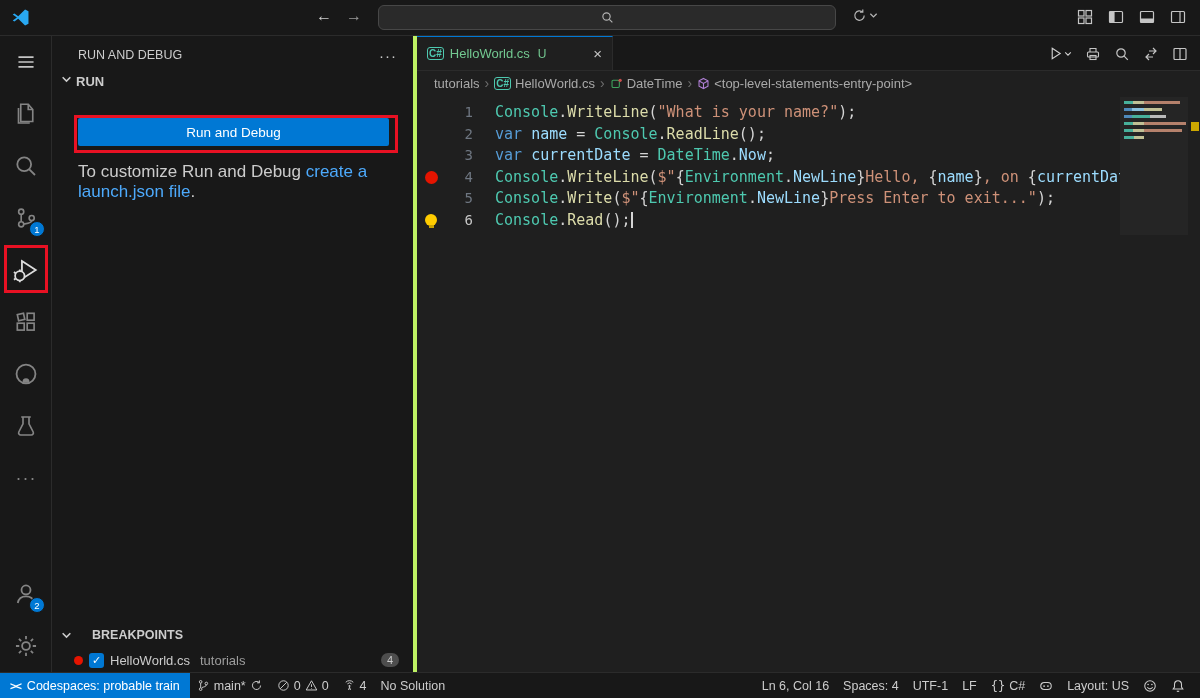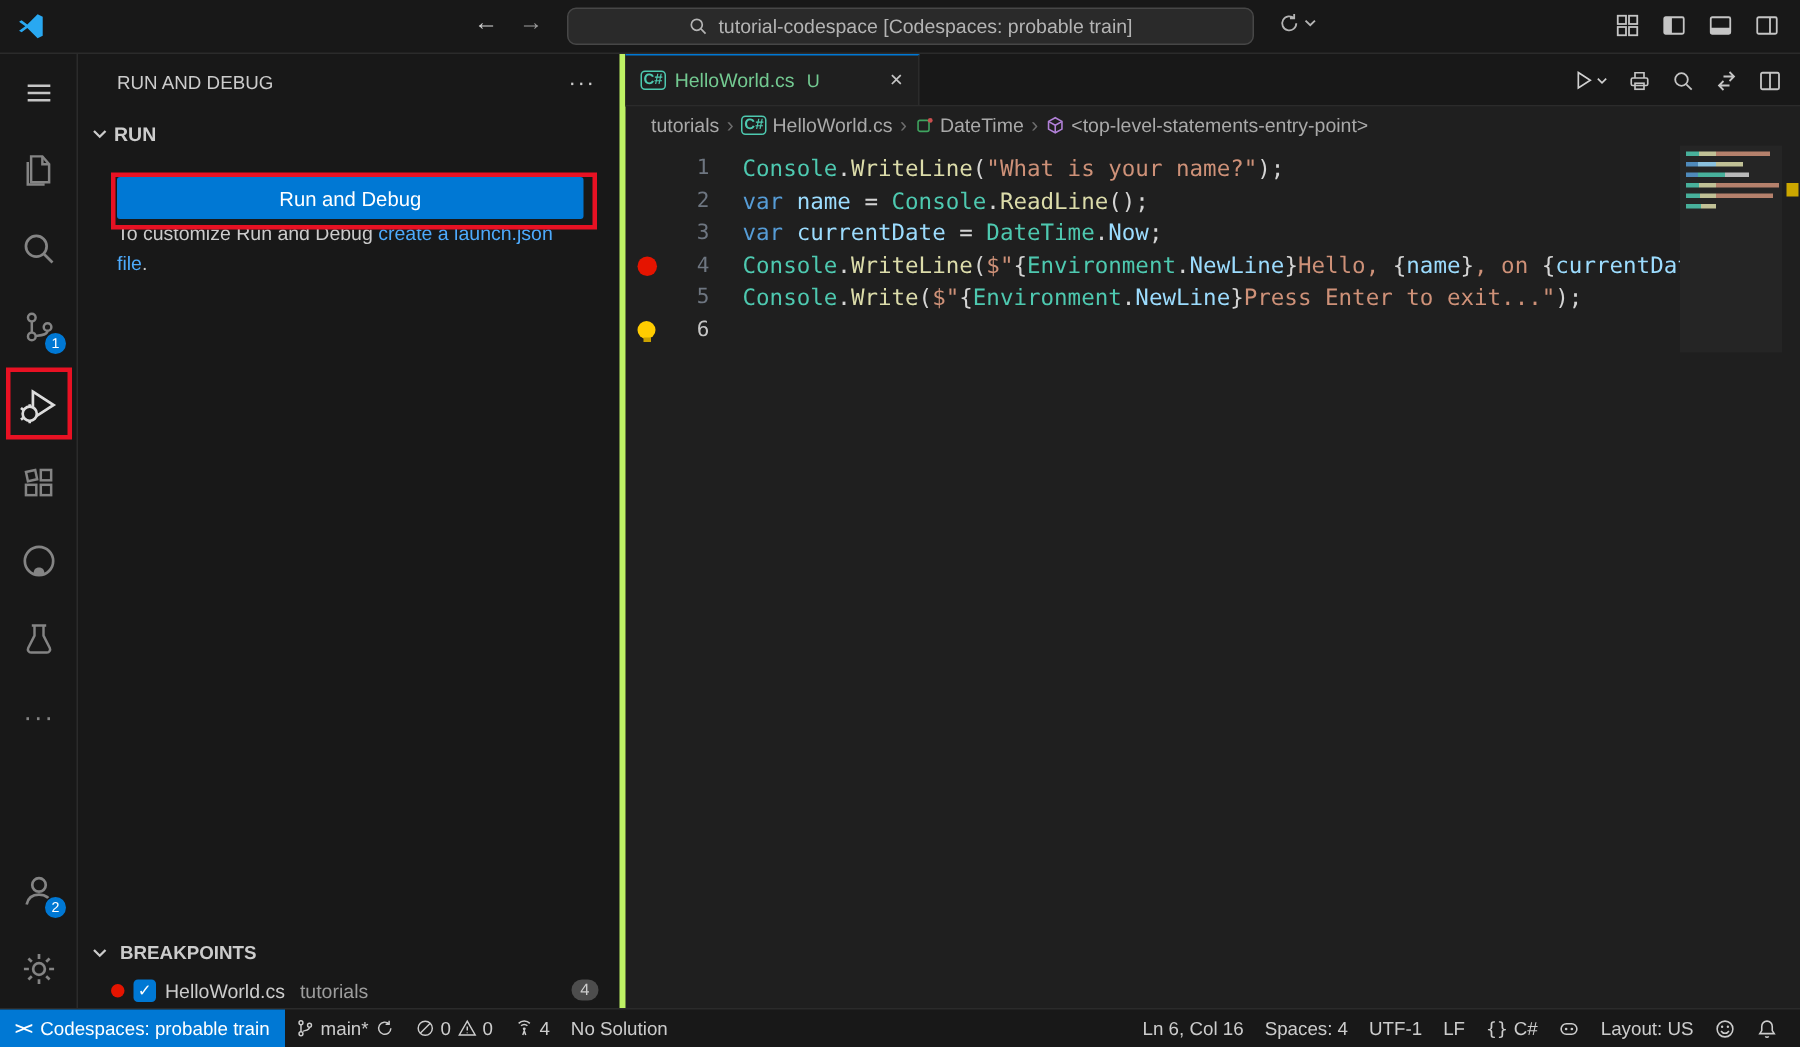--- a/index.html
+++ b/index.html
@@ -24,27 +24,27 @@
   .activitybar{width:52px;flex:none;background:#181818;border-right:1px solid #2b2b2b;position:relative}
   .ab-item{height:52px;width:52px;display:flex;align-items:center;justify-content:center;position:relative}
   .ab-badge{position:absolute;right:7px;bottom:7px;min-width:16px;height:16px;border-radius:8px;background:#0078d4;color:#fff;font-size:9.5px;display:flex;align-items:center;justify-content:center;border:1px solid #181818}
   .ab-bottom{position:absolute;bottom:0;left:0}
   .ab-dots{font-size:18px;color:#848484;letter-spacing:1px}
 
   
   .sidebar{width:365px;flex:none;background:#181818;border-right:4px solid #bef264;position:relative}
   .sb-header{display:flex;align-items:center;height:38px;padding:0 16px 0 26px;color:#cccccc;font-size:12.5px}
   .sb-header .dots{margin-left:auto;color:#cccccc;font-size:15px;letter-spacing:1px}
-  .sec-h{display:flex;align-items:center;height:30px;padding-left:9px;gap:4px;font-weight:bold;color:#cccccc;font-size:13px}
+  .sec-h{display:flex;align-items:flex-start;height:30px;padding-left:9px;gap:4px;font-weight:bold;color:#cccccc;font-size:13px}
   .btn-wrap{margin:14px 24px 0 26px}
   .run-btn{display:block;width:100%;height:28px;background:#0078d4;color:#fff;border:none;border-radius:2px;font-size:13.5px;font-family:"Liberation Sans",sans-serif;cursor:pointer}
-  .sb-text{margin:0 24px 0 26px;line-height:20px;color:#cccccc;font-size:13px}
+  .sb-text{margin:16px 24px 0 26px;line-height:20px;color:#cccccc;font-size:17px}
   .link{color:#4daafc;cursor:pointer;text-decoration:none}
   .sb-bottom{position:absolute;left:0;right:0;bottom:0}
-  .bp-h{display:flex;align-items:center;height:26px;padding-left:9px;gap:8px;font-weight:bold;color:#cccccc;font-size:12.5px}
+  .bp-h{display:flex;align-items:center;height:26px;padding-left:9px;gap:20px;font-weight:bold;color:#cccccc;font-size:12.5px}
   .bp-row{display:flex;align-items:center;height:24px;padding:0 14px 0 22px;gap:6px}
   .bp-dot{width:9px;height:9px;border-radius:50%;background:#e51400;flex:none}
   .bp-check{width:15px;height:15px;border-radius:3px;background:#0078d4;color:#fff;font-size:11px;display:flex;align-items:center;justify-content:center;flex:none}
   .bp-file{color:#cccccc}
   .bp-path{color:#9d9d9d;margin-left:4px}
   .bp-badge{margin-left:auto;background:#4d4d4d;color:#ccc;font-size:11px;border-radius:9px;padding:1px 6px}
 
   
   .editor{flex:1;display:flex;flex-direction:column;min-width:0;background:#1f1f1f}
   .tabbar{height:35px;background:#181818;border-bottom:1px solid #2b2b2b;display:flex;position:relative;flex:none}
@@ -108,21 +108,20 @@
     </span>
     <span class="nav back">←</span>
     <span class="nav fwd">→</span>
     <div class="command-center">
       <span>
         <svg width="13" height="13" viewBox="0 0 16 16" fill="none" stroke="#b4b4b4" stroke-width="1.4">
             <circle cx="6.8" cy="6.8" r="4.5"></circle>
             <path d="M10.2 10.2L14 14"></path>
           </svg>
       </span>
-      <span>tutorial-codespace [Codespaces: probable train]</span>
     </div>
     <div class="cc-sync">
       <svg width="15" height="15" viewBox="0 0 16 16" fill="none" stroke="#b4b4b4" stroke-width="1.3">
           <path d="M13 8a5 5 0 11-1.5-3.5M11.5 1.5v3h-3"></path>
         </svg>
       <svg width="9" height="9" viewBox="0 0 10 10" fill="none" stroke="#b4b4b4" stroke-width="1.4">
           <path d="M1.5 3l3.5 3.5L8.5 3"></path>
         </svg>
     </div>
     <div class="tb-right">
@@ -320,21 +319,21 @@
           </span>
       </div>
 
       <div class="codewrap">
         <div>
             <div class="code-line"><span class="gutter"><span class="lnum">1</span></span><span class="ltext"><span style="color: rgb(78, 201, 176);">Console</span><span style="color: rgb(212, 212, 212);">.</span><span style="color: rgb(220, 220, 170);">WriteLine</span><span style="color: rgb(212, 212, 212);">(</span><span style="color: rgb(206, 145, 120);">"What is your name?"</span><span style="color: rgb(212, 212, 212);">);</span></span></div>
             <div class="code-line"><span class="gutter"><span class="lnum">2</span></span><span class="ltext"><span style="color: rgb(86, 156, 214);">var</span><span style="color: rgb(212, 212, 212);"> </span><span style="color: rgb(156, 220, 254);">name</span><span style="color: rgb(212, 212, 212);"> = </span><span style="color: rgb(78, 201, 176);">Console</span><span style="color: rgb(212, 212, 212);">.</span><span style="color: rgb(220, 220, 170);">ReadLine</span><span style="color: rgb(212, 212, 212);">();</span></span></div>
             <div class="code-line"><span class="gutter"><span class="lnum">3</span></span><span class="ltext"><span style="color: rgb(86, 156, 214);">var</span><span style="color: rgb(212, 212, 212);"> </span><span style="color: rgb(156, 220, 254);">currentDate</span><span style="color: rgb(212, 212, 212);"> = </span><span style="color: rgb(78, 201, 176);">DateTime</span><span style="color: rgb(212, 212, 212);">.</span><span style="color: rgb(156, 220, 254);">Now</span><span style="color: rgb(212, 212, 212);">;</span></span></div>
             <div class="code-line"><span class="gutter"><span class="bp"></span><span class="lnum">4</span></span><span class="ltext"><span style="color: rgb(78, 201, 176);">Console</span><span style="color: rgb(212, 212, 212);">.</span><span style="color: rgb(220, 220, 170);">WriteLine</span><span style="color: rgb(212, 212, 212);">(</span><span style="color: rgb(206, 145, 120);">$"</span><span style="color: rgb(212, 212, 212);">{</span><span style="color: rgb(78, 201, 176);">Environment</span><span style="color: rgb(212, 212, 212);">.</span><span style="color: rgb(156, 220, 254);">NewLine</span><span style="color: rgb(212, 212, 212);">}</span><span style="color: rgb(206, 145, 120);">Hello, </span><span style="color: rgb(212, 212, 212);">{</span><span style="color: rgb(156, 220, 254);">name</span><span style="color: rgb(212, 212, 212);">}</span><span style="color: rgb(206, 145, 120);">, on </span><span style="color: rgb(212, 212, 212);">{</span><span style="color: rgb(156, 220, 254);">currentDate</span></span></div>
             <div class="code-line"><span class="gutter"><span class="lnum">5</span></span><span class="ltext"><span style="color: rgb(78, 201, 176);">Console</span><span style="color: rgb(212, 212, 212);">.</span><span style="color: rgb(220, 220, 170);">Write</span><span style="color: rgb(212, 212, 212);">(</span><span style="color: rgb(206, 145, 120);">$"</span><span style="color: rgb(212, 212, 212);">{</span><span style="color: rgb(78, 201, 176);">Environment</span><span style="color: rgb(212, 212, 212);">.</span><span style="color: rgb(156, 220, 254);">NewLine</span><span style="color: rgb(212, 212, 212);">}</span><span style="color: rgb(206, 145, 120);">Press Enter to exit..."</span><span style="color: rgb(212, 212, 212);">);</span></span></div>
-            <div class="code-line"><span class="gutter"><span class="bulb"></span><span class="lnum active">6</span></span></div>
+            <div class="code-line"><span class="gutter"><span class="bulb"></span><span class="lnum active">6</span></span><span class="ltext"><span style="color: rgb(78, 201, 176);">Console</span><span style="color: rgb(212, 212, 212);">.</span><span style="color: rgb(220, 220, 170);">Read</span><span style="color: rgb(212, 212, 212);">();</span><span class="caret"></span></span></div>
           </div>
         <div class="minimap">
           <div class="mm-slider"></div>
           <div class="mm-l"></div>
           <div class="mm-l"></div>
           <div class="mm-l"></div>
           <div class="mm-l"></div>
           <div class="mm-l"></div>
           <div class="mm-l"></div>
         </div>

